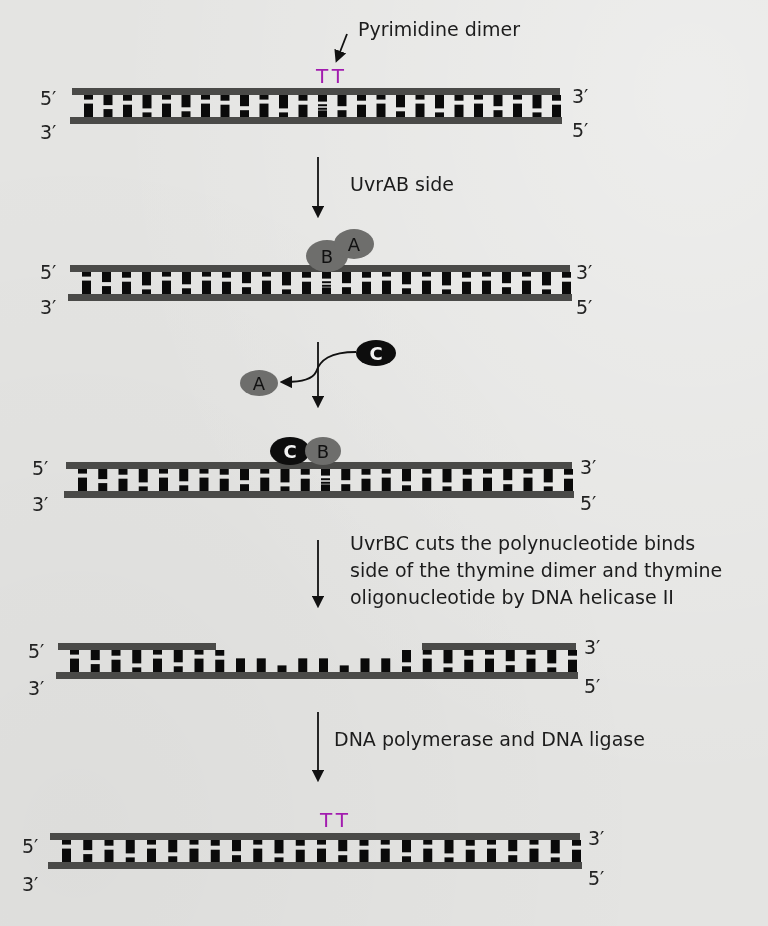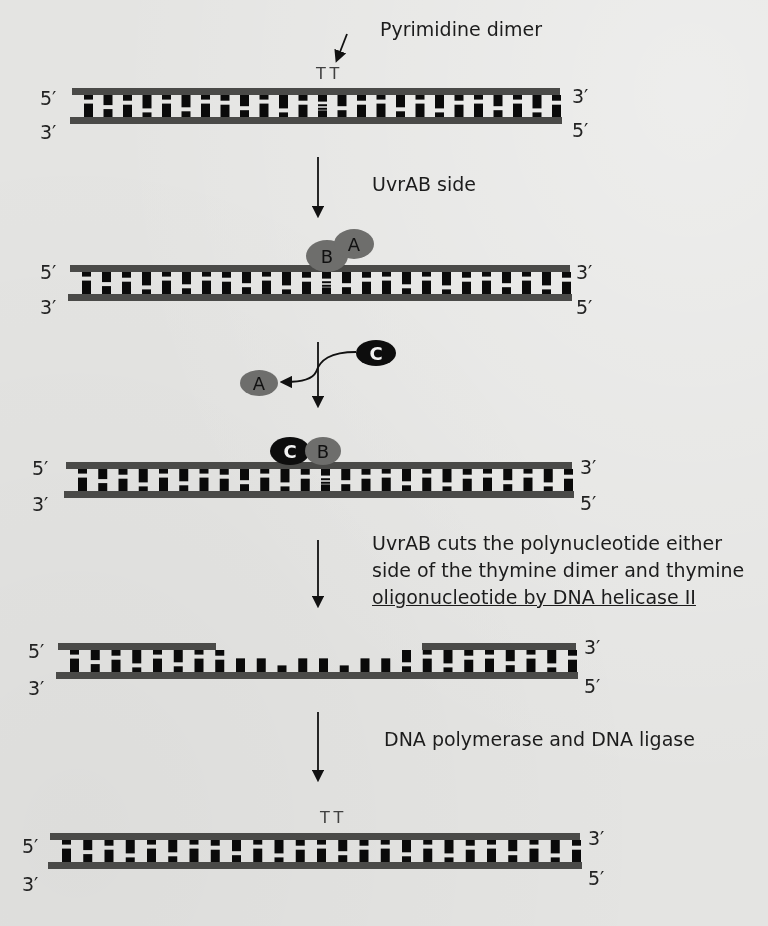--- a/index.html
+++ b/index.html
@@ -4,23 +4,23 @@
 <style>
   html, body { margin: 0; padding: 0; }
   body {
     width: 768px; height: 926px; overflow: hidden;
     background: #e4e4e2;
     font-family: "DejaVu Sans", sans-serif;
     color: #1a1a1a;
     position: relative;
   }
   #canvas { position: absolute; left: 0; top: 0; width: 768px; height: 926px; }
-  .label { position: absolute; font-size: 19px; line-height: 23px; white-space: nowrap; color: #1c1c1c; margin-left: 22px; }
+  .label { position: absolute; font-size: 19px; line-height: 23px; white-space: nowrap; color: #1c1c1c; }
   .end-label { position: absolute; font-size: 19px; line-height: 20px; color: #222; }
-  .tt { position: absolute; font-size: 16px; letter-spacing: 4px; color: #404040; }
+  .tt { position: absolute; font-size: 20px; letter-spacing: 4px; color: #a21caf; }
   .protein { position: absolute; border-radius: 50%; display: flex; align-items: center; justify-content: center; font-size: 18px; }
   .protein.grey { background: #6e6e6c; color: #111; }
   .protein.black { background: #0d0d0d; color: #f2f2f2; font-weight: bold; }
   .bg-noise { position: absolute; left: 0; top: 0; width: 768px; height: 926px;
     background: radial-gradient(ellipse at 90% 10%, rgba(255,255,255,0.35), rgba(0,0,0,0) 60%),
                 radial-gradient(ellipse at 10% 90%, rgba(0,0,0,0.03), rgba(0,0,0,0) 60%); }
 </style>
 </head>
 <body>
 
@@ -335,28 +335,28 @@
     <span>C</span>
   </div>
 <div class="protein grey" style="left:305px;top:437px;width:36px;height:28px;">
     <span>B</span>
   </div>
 <div class="end-label" style="left:32px;top:458px;">5′</div>
 <div class="end-label" style="left:32px;top:494px;">3′</div>
 <div class="end-label" style="left:580px;top:457px;">3′</div>
 <div class="end-label" style="left:580px;top:493px;">5′</div>
 
-<div class="label" style="left:350px;top:532px;">UvrAB cuts the polynucleotide either</div>
+<div class="label" style="left:350px;top:532px;">UvrBC cuts the polynucleotide binds</div>
 <div class="label" style="left:350px;top:559px;">side of the thymine dimer and thymine</div>
-<div class="label" style="left:350px;top:586px;text-decoration:underline;">oligonucleotide by DNA helicase II</div>
+<div class="label" style="left:350px;top:586px;">oligonucleotide by DNA helicase II</div>
 
 <div class="end-label" style="left:28px;top:641px;">5′</div>
 <div class="end-label" style="left:28px;top:678px;">3′</div>
 <div class="end-label" style="left:584px;top:637px;">3′</div>
 <div class="end-label" style="left:584px;top:676px;">5′</div>
 
-<div class="label" style="left:362px;top:728px;">DNA polymerase and DNA ligase</div>
+<div class="label" style="left:334px;top:728px;">DNA polymerase and DNA ligase</div>
 
 <div class="tt" style="left:320px;top:808px;">TT</div>
 <div class="end-label" style="left:22px;top:836px;">5′</div>
 <div class="end-label" style="left:22px;top:874px;">3′</div>
 <div class="end-label" style="left:588px;top:828px;">3′</div>
 <div class="end-label" style="left:588px;top:868px;">5′</div>
 
 </body></html>

